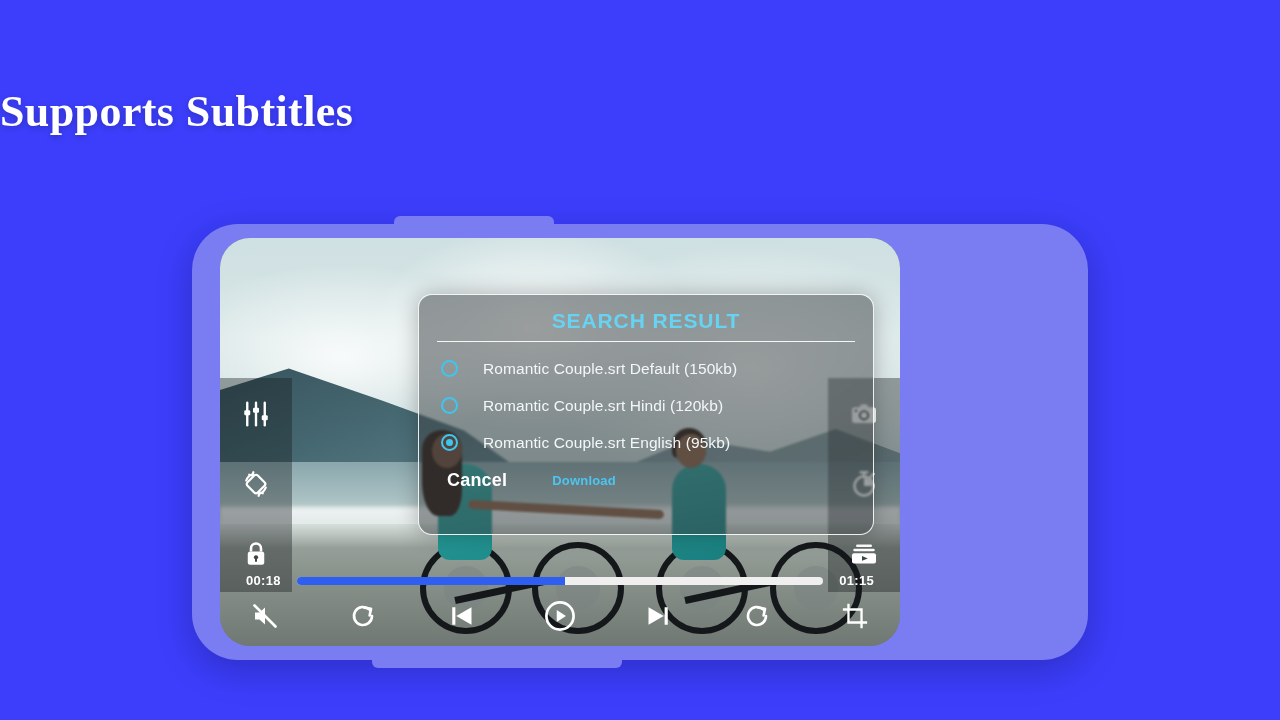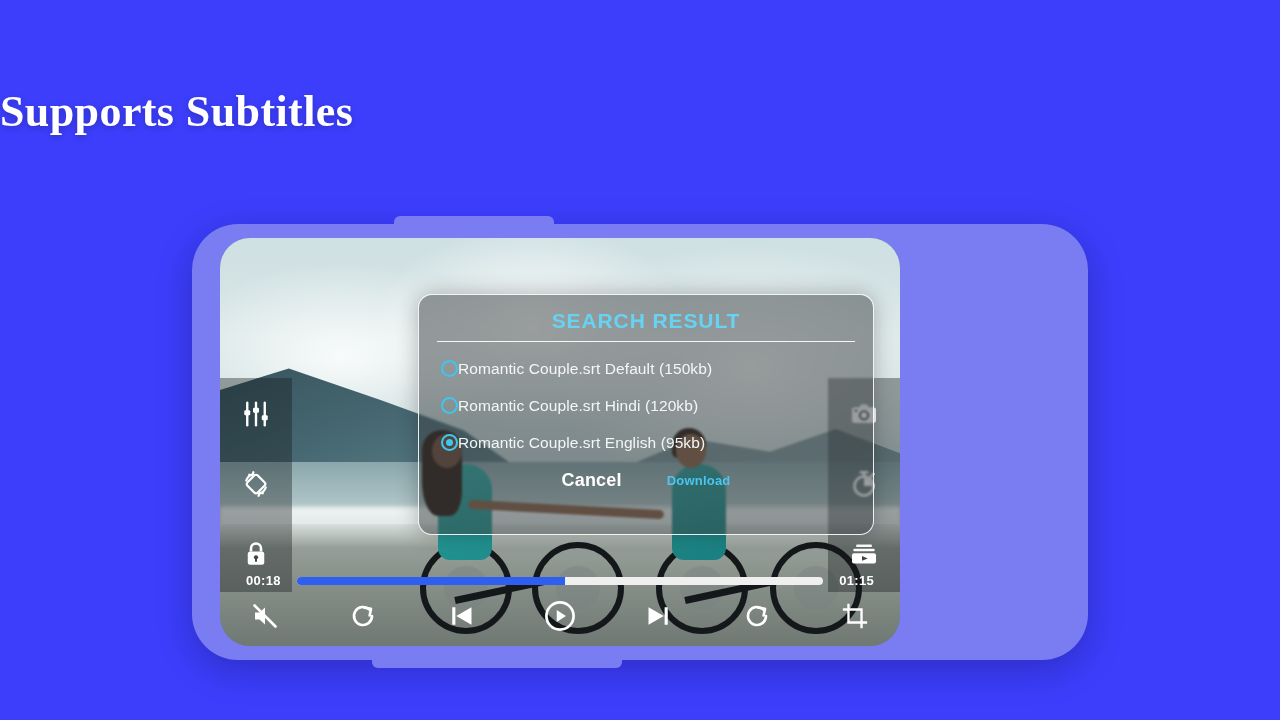--- a/index.html
+++ b/index.html
@@ -162,34 +162,34 @@
   }
   .dlg-title {
     text-align: center;
     color: #67d3f2;
     font-size: 21px;
     font-weight: 700;
     letter-spacing: .9px;
     padding: 2px 0 8px;
   }
   .dlg-rule { height: 1.4px; background: rgba(255,255,255,.92); margin: 0 -4px 8px; }
-  .opt { display: flex; align-items: center; gap: 0; height: 37px; }
+  .opt { display: flex; align-items: center; gap: 25px; height: 37px; }
   .radio {
     width: 17px; height: 17px; border-radius: 50%;
     border: 2.4px solid #3fc6ef;
     position: relative; flex: 0 0 auto;
   }
   .radio.on::after {
     content: ""; position: absolute;
     left: 3px; top: 3px; width: 7px; height: 7px;
     border-radius: 50%; background: #3fc6ef;
   }
   .opt-label { color: #f3f7f8; font-size: 15.5px; letter-spacing: .1px; }
   .dlg-actions {
-    display: flex; justify-content: center; align-items: center;
+    display: flex; justify-content: flex-start; align-items: center;
     gap: 45px; padding: 9px 6px 0;
   }
   .btn-cancel { color: #ffffff; font-size: 18px; font-weight: 700; letter-spacing: .2px; }
   .btn-download { color: #4cc6f0; font-size: 13px; font-weight: 700; letter-spacing: .2px; }
 
   
   .seekrow {
     position: absolute; left: 0; right: 0; bottom: 58px;
     display: flex; align-items: center; gap: 16px;
     padding: 0 26px;

